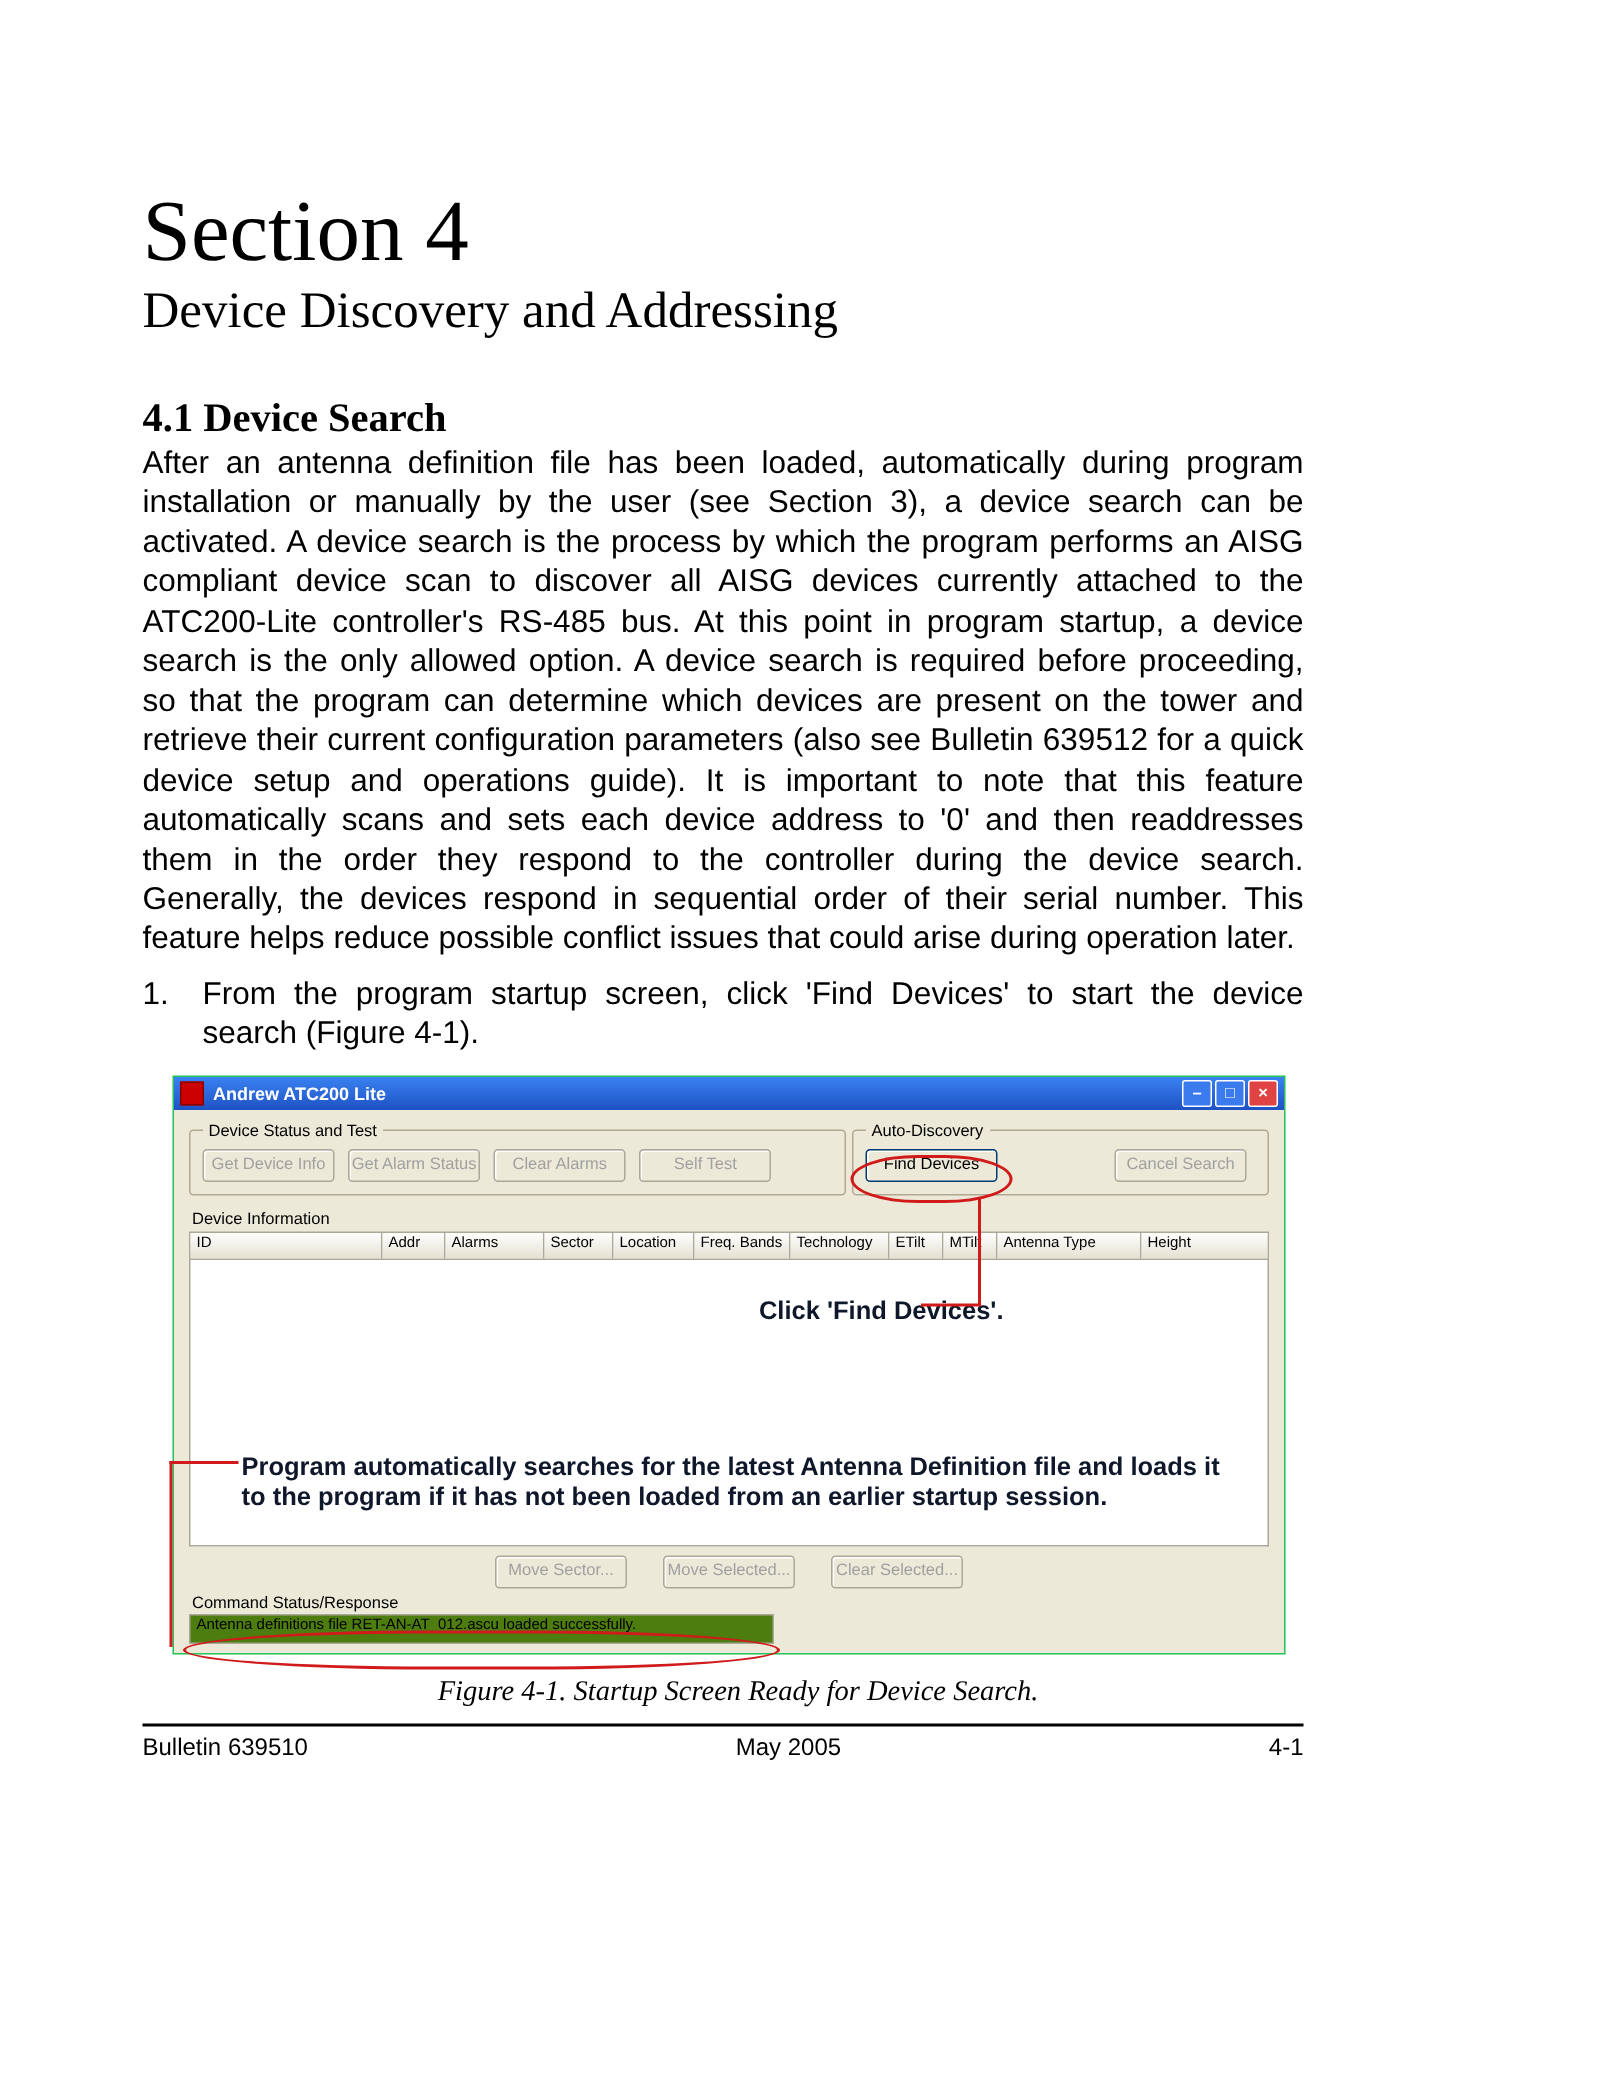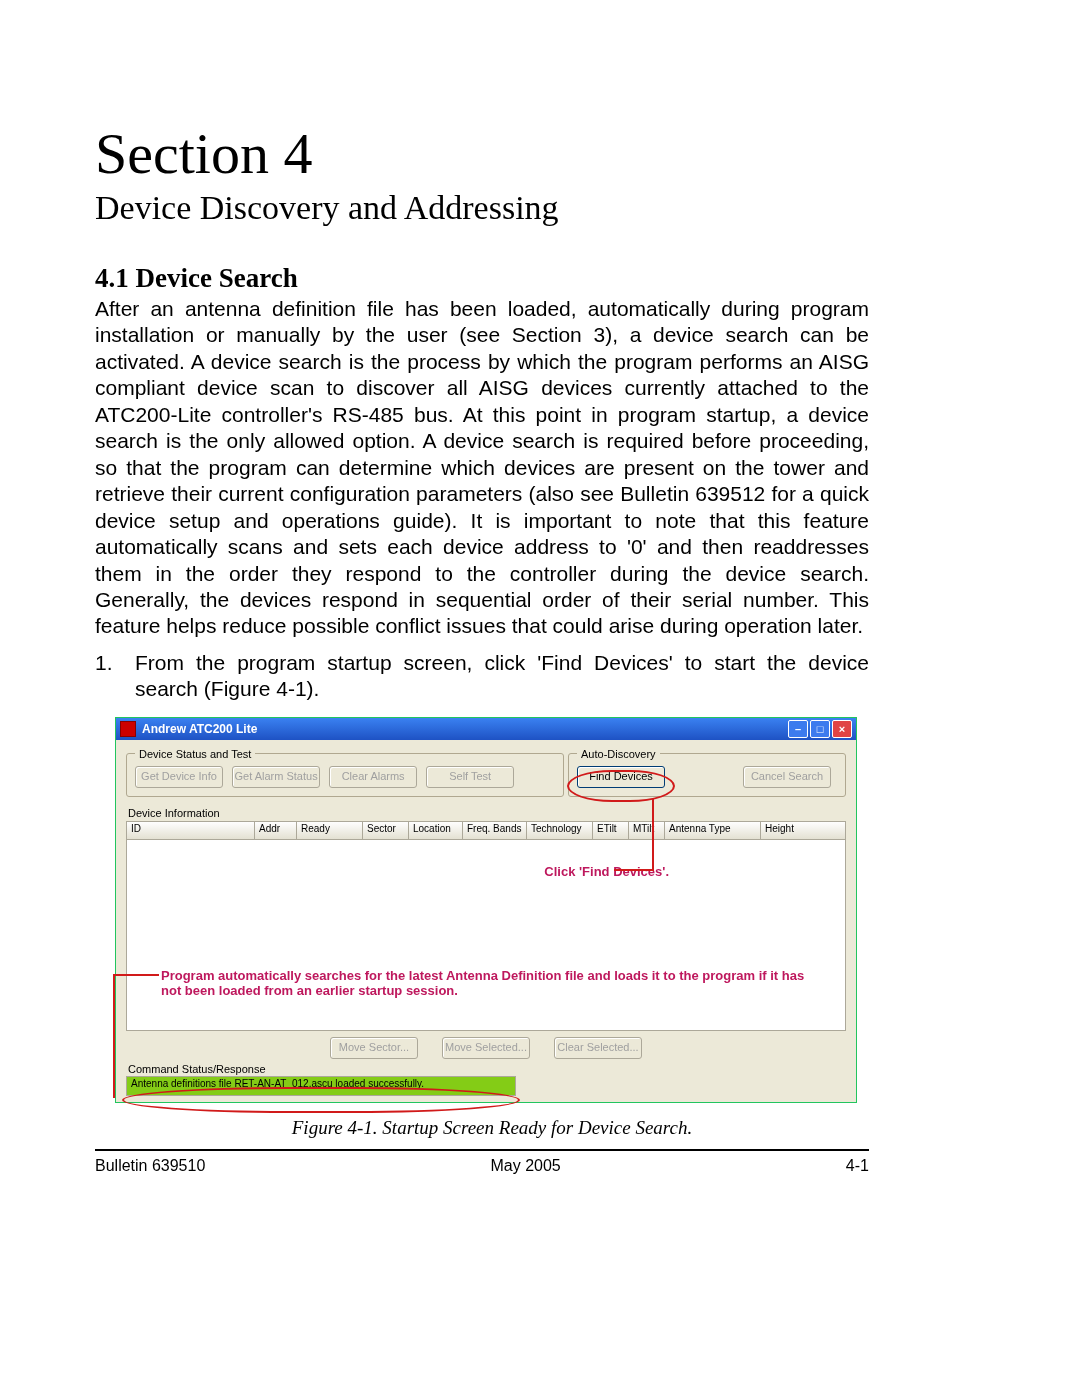--- a/index.html
+++ b/index.html
@@ -51,25 +51,25 @@
   .dev-info{margin-top:2px;}
   .dev-info .label{font-size:11px;margin:0 0 2px 2px;}
   .table-head{
     display:flex;border:1px solid #aca899;background:#ece9d8;height:17px;
     font-size:10px;
   }
   .th{border-right:1px solid #aca899;padding:1px 4px;white-space:nowrap;box-sizing:border-box;
     background:linear-gradient(#fefefe,#e4e1d2);}
   .th:last-child{border-right:none;}
   .table-body{height:190px;background:#fff;border:1px solid #aca899;border-top:none;position:relative;}
-  .anno-red{color:#be185d;font-weight:bold;font-size:13px;font-family:Arial;}
+  .anno-red{color:#0f172a;font-weight:bold;font-size:17px;font-family:Arial;}
   .bottom-btns{display:flex;justify-content:center;gap:24px;margin:6px 0 4px;}
   .status-label{font-size:11px;margin:4px 0 1px 2px;}
   .status-box{
-    border:1px solid #aca899;background:#84cc16;height:16px;font-size:10px;
+    border:1px solid #aca899;background:#4d7c0f;height:16px;font-size:10px;
     padding:1px 4px;display:inline-block;min-width:380px;
   }
   .caption{font-family:Georgia,'Times New Roman',serif;font-style:italic;font-size:19px;
     text-align:center;margin:14px 0 0 0;}
   .rule{border:0;border-top:2px solid #000;margin:10px 0 6px;}
   .footer{display:flex;justify-content:space-between;font-size:16px;}
   
   .red-oval{position:absolute;border:2px solid #d11a1a;border-radius:50%/60%;}
   .red-line{position:absolute;background:#d11a1a;}
   .red-line-h{height:2px;}
@@ -117,21 +117,21 @@
             <span class="btn enabled">Find Devices</span>
             <span class="btn" style="float:right">Cancel Search</span>
           </fieldset>
         </div>
 
         <div class="dev-info">
           <div class="label">Device Information</div>
           <div class="table-head">
             <div class="th" style="width:128px">ID</div>
             <div class="th" style="width:42px">Addr</div>
-            <div class="th" style="width:66px">Ready</div>
+            <div class="th" style="width:66px">Alarms</div>
             <div class="th" style="width:46px">Sector</div>
             <div class="th" style="width:54px">Location</div>
             <div class="th" style="width:64px">Freq. Bands</div>
             <div class="th" style="width:66px">Technology</div>
             <div class="th" style="width:36px">ETilt</div>
             <div class="th" style="width:36px">MTilt</div>
             <div class="th" style="width:96px">Antenna Type</div>
             <div class="th" style="flex:1">Height</div>
           </div>
           <div class="table-body">

